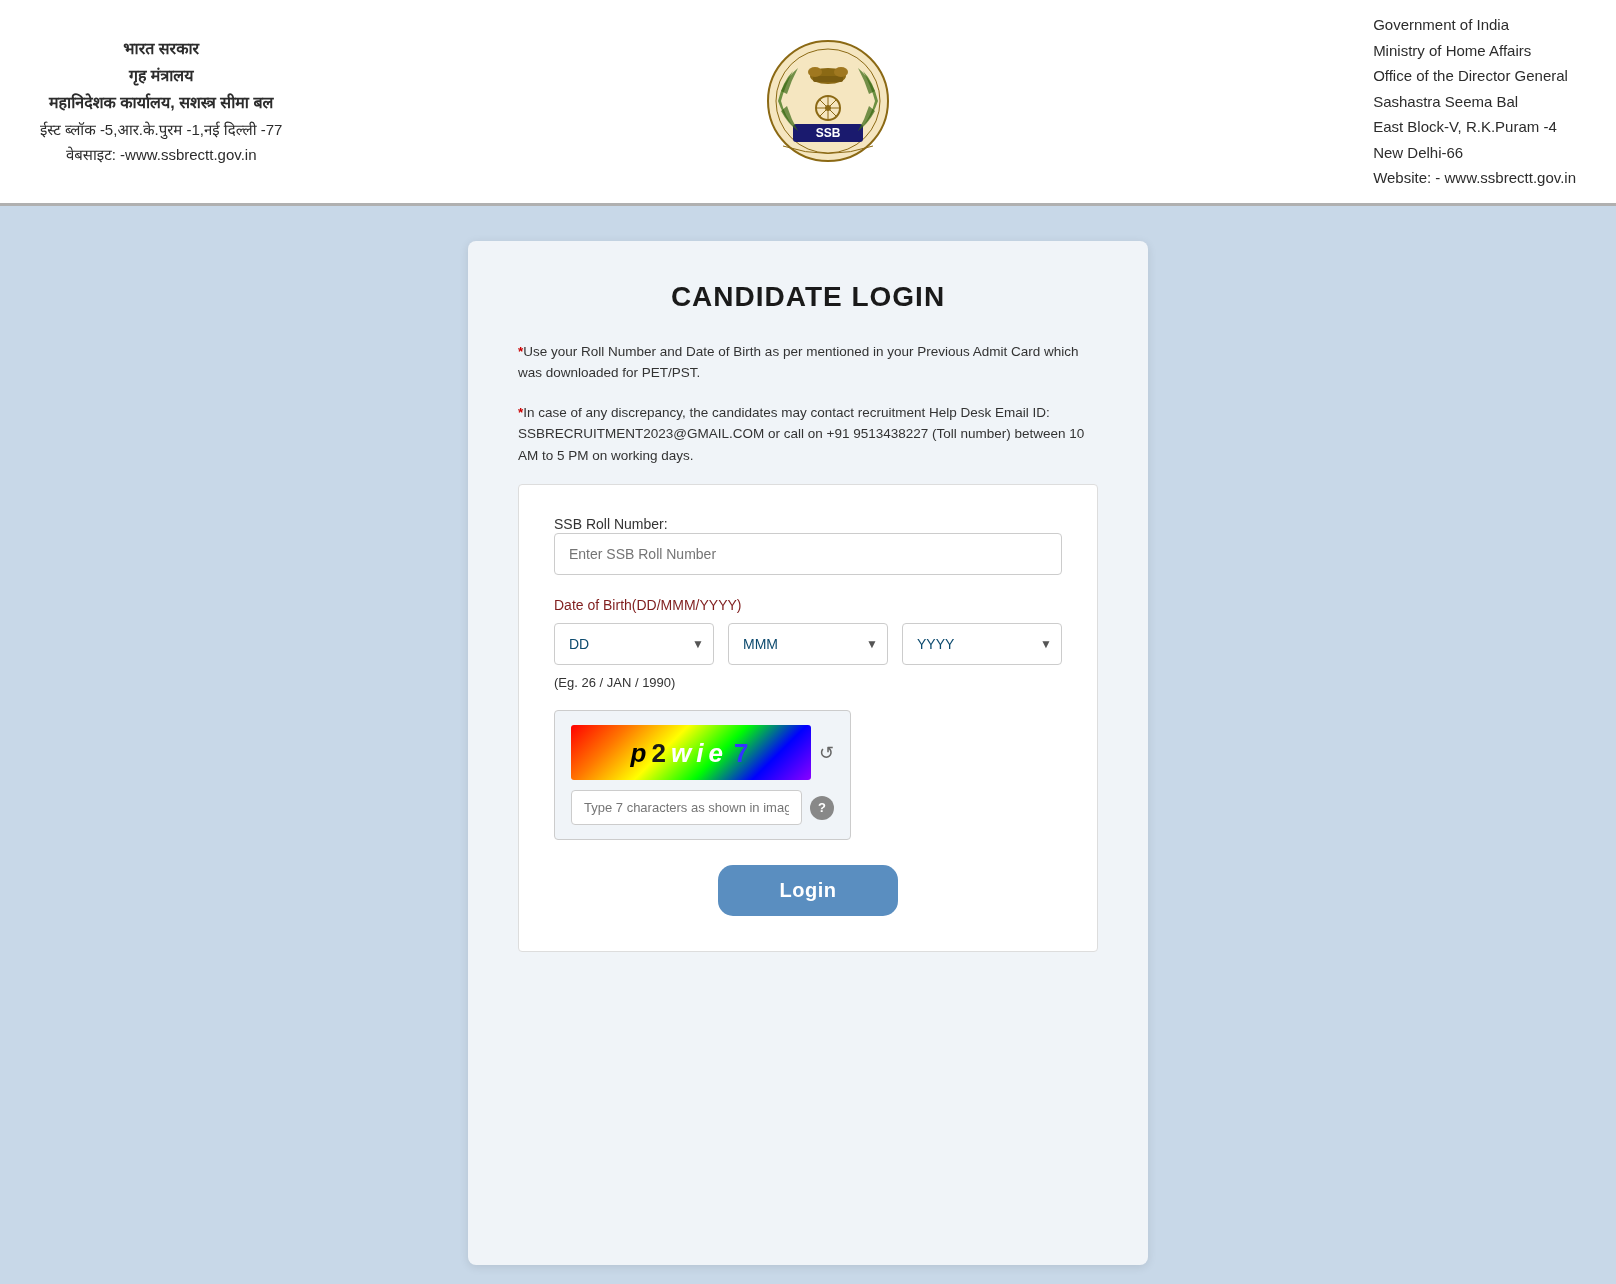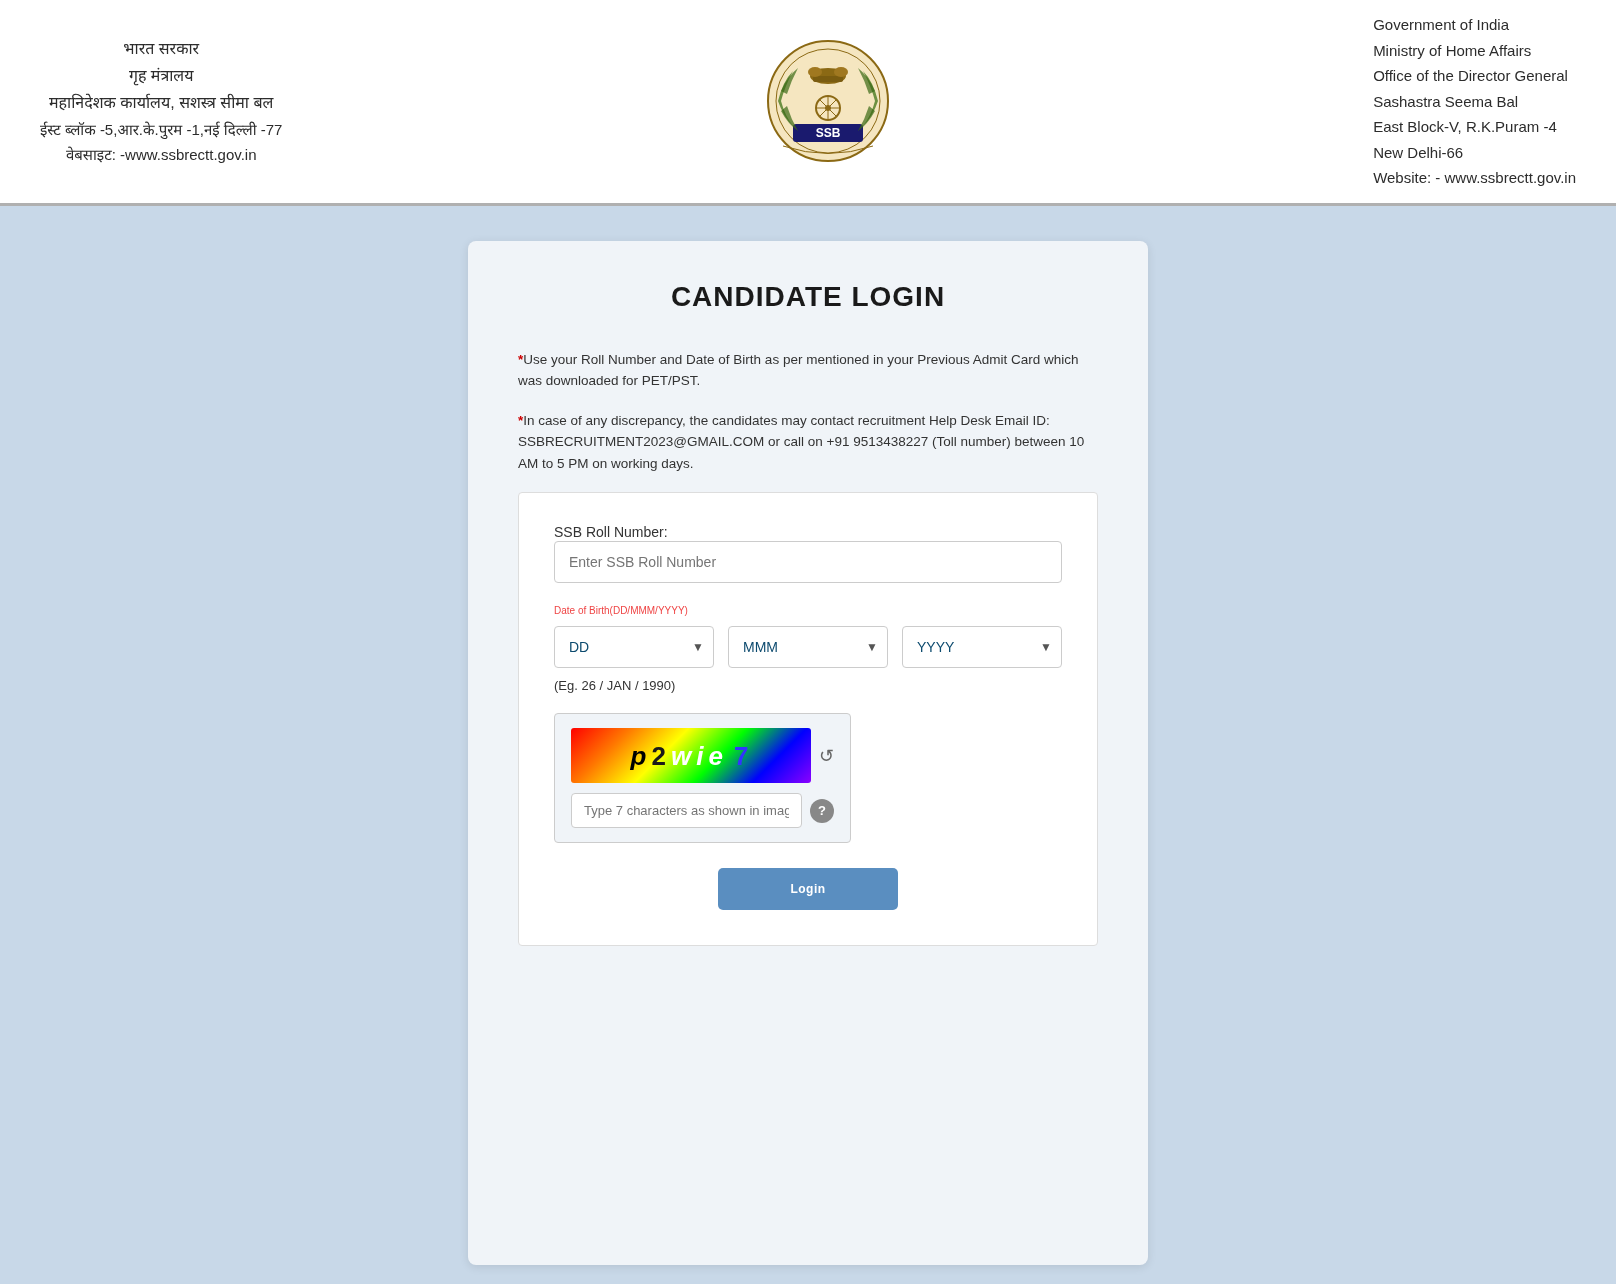--- a/index.html
+++ b/index.html
@@ -21,21 +21,21 @@
       min-height: 185px;
     }
     .header-left {
       text-align: center;
       color: #2c2c2c;
       font-size: 15px;
       line-height: 1.7;
     }
     .header-left .hindi {
       font-size: 16px;
-      font-weight: normal;
+      font-weight: bold;
     }
     .header-center {
       display: flex;
       align-items: flex-end;
       justify-content: center;
     }
     .ssb-emblem {
       width: 130px;
       height: 130px;
     }
@@ -63,21 +63,21 @@
       width: 680px;
       box-shadow: 0 2px 10px rgba(0,0,0,0.1);
     }
 
     .card-title {
       text-align: center;
       font-size: 28px;
       font-weight: 900;
       color: #1a1a1a;
       letter-spacing: 1px;
-      margin-bottom: 36px;
+      margin-bottom: 28px;
     }
 
     .notice {
       font-size: 13.5px;
       color: #333;
       line-height: 1.6;
       margin-bottom: 18px;
     }
     .notice .asterisk {
       color: #cc0000;
@@ -105,22 +105,22 @@
       padding: 12px 14px;
       border: 1px solid #ccc;
       border-radius: 4px;
       font-size: 14px;
       color: #999;
       outline: none;
       margin-bottom: 22px;
     }
 
     .dob-label {
-      font-size: 10px;
-      color: #ef4444;
+      font-size: 14px;
+      color: #7f1d1d;
       margin-bottom: 10px;
       font-weight: 500;
     }
 
     .dob-row {
       display: flex;
       gap: 14px;
       margin-bottom: 10px;
     }
 
@@ -245,24 +245,24 @@
     }
 
     
     .login-btn {
       display: block;
       width: 180px;
       margin: 0 auto;
       padding: 14px 0;
       background-color: #5a8ec0;
       color: #ffffff;
-      font-size: 12px;
+      font-size: 20px;
       font-weight: bold;
       border: none;
-      border-radius: 5px;
+      border-radius: 15px;
       cursor: pointer;
       text-align: center;
       letter-spacing: 0.5px;
     }
 
     .version-text {
       text-align: center;
       font-size: 13px;
       color: #333;
       margin-top: 18px;

